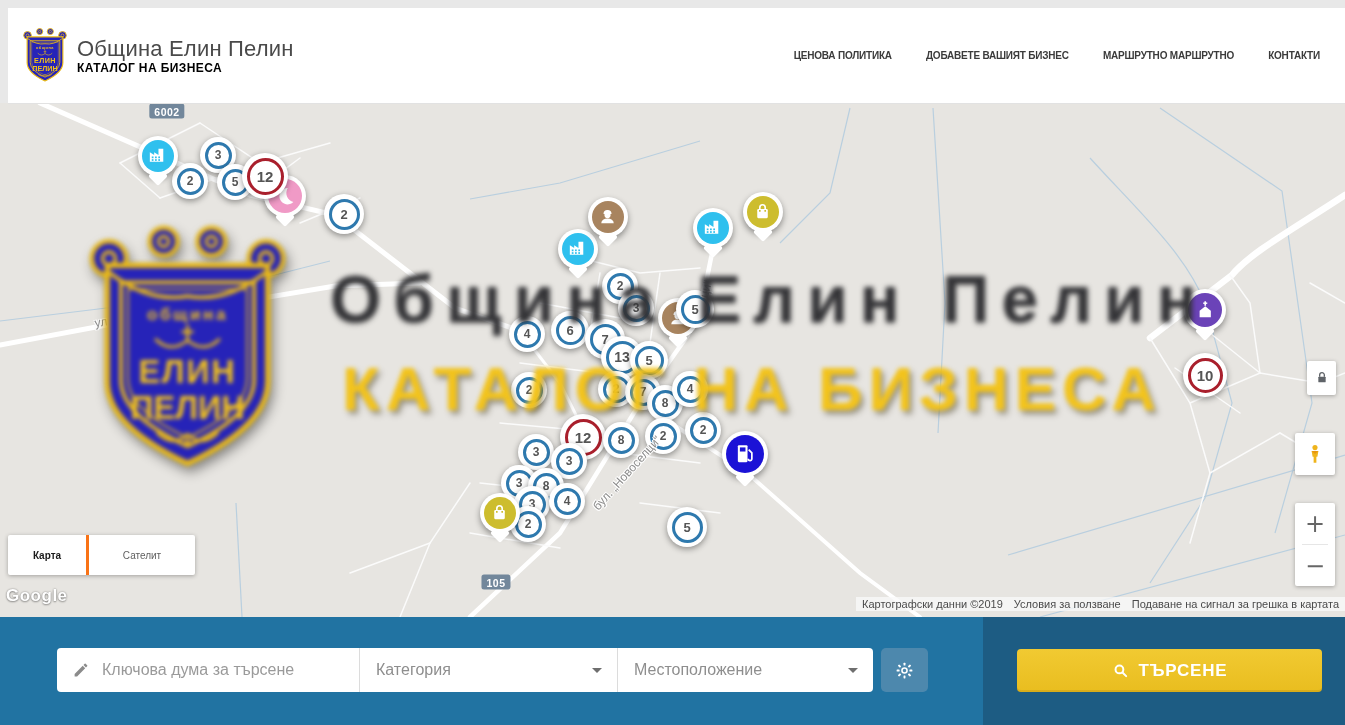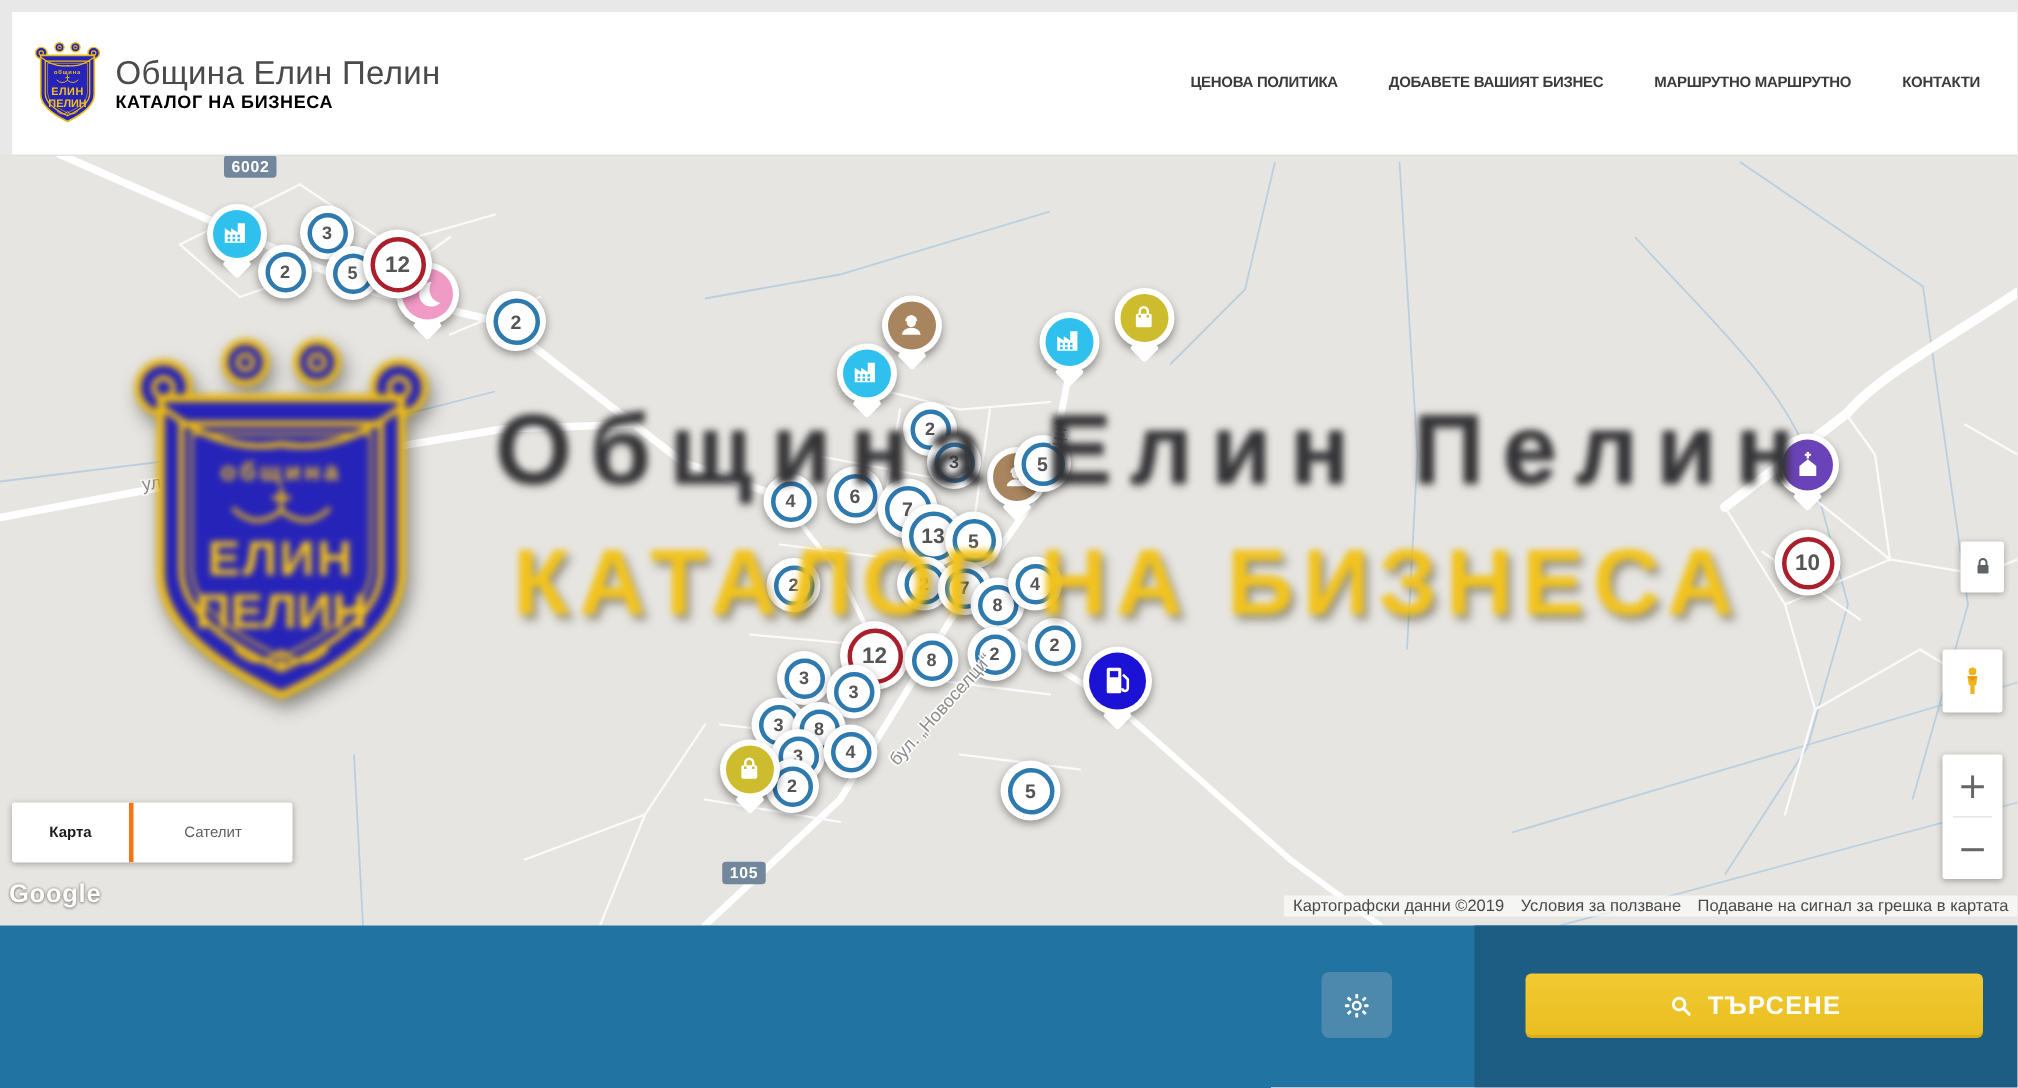--- a/index.html
+++ b/index.html
@@ -490,20 +490,36 @@
   </div>
   <div class="ctl zoomctl">
     <div class="zbtn">+</div>
     <div class="zdiv"></div>
     <div class="zbtn">−</div>
   </div>
 </div>
 
 <div class="bottom">
   <div class="bottom-right"></div>
+  <div class="searchbar">
+    <div class="kw">
+      <svg viewBox="0 0 24 24">
+        <path fill="#8b8b8b" d="M3.5 17.2V20.5h3.3L17.6 9.7l-3.3-3.3zM20.2 7.1a.9.9 0 0 0 0-1.3l-2-2a.9.9 0 0 0-1.3 0l-1.6 1.6 3.3 3.3z"></path>
+      </svg>
+      <input type="text" placeholder="Ключова дума за търсене" style="">
+    </div>
+    <div class="sel sel-cat">
+      <span>Категория</span>
+      <i class="caret"></i>
+    </div>
+    <div class="sel sel-loc">
+      <span>Местоположение</span>
+      <i class="caret"></i>
+    </div>
+  </div>
   <div class="gear">
     <svg viewBox="0 0 24 24" fill="#fff">
       <path d="M12 8.2A3.8 3.8 0 1 0 12 15.8 3.8 3.8 0 1 0 12 8.2zm0 1.8a2 2 0 1 1 0 4 2 2 0 0 1 0-4z"></path>
       <rect x="10.9" y="3" width="2.2" height="3.4" rx=".6"></rect>
       <rect x="10.9" y="17.6" width="2.2" height="3.4" rx=".6"></rect>
       <rect x="3" y="10.9" width="3.4" height="2.2" rx=".6"></rect>
       <rect x="17.6" y="10.9" width="3.4" height="2.2" rx=".6"></rect>
       <rect x="5.2" y="5.2" width="2.2" height="3.4" rx=".6" transform="rotate(-45 6.3 6.9)"></rect>
       <rect x="16.6" y="15.4" width="2.2" height="3.4" rx=".6" transform="rotate(-45 17.7 17.1)"></rect>
       <rect x="5.2" y="15.4" width="2.2" height="3.4" rx=".6" transform="rotate(45 6.3 17.1)"></rect>

